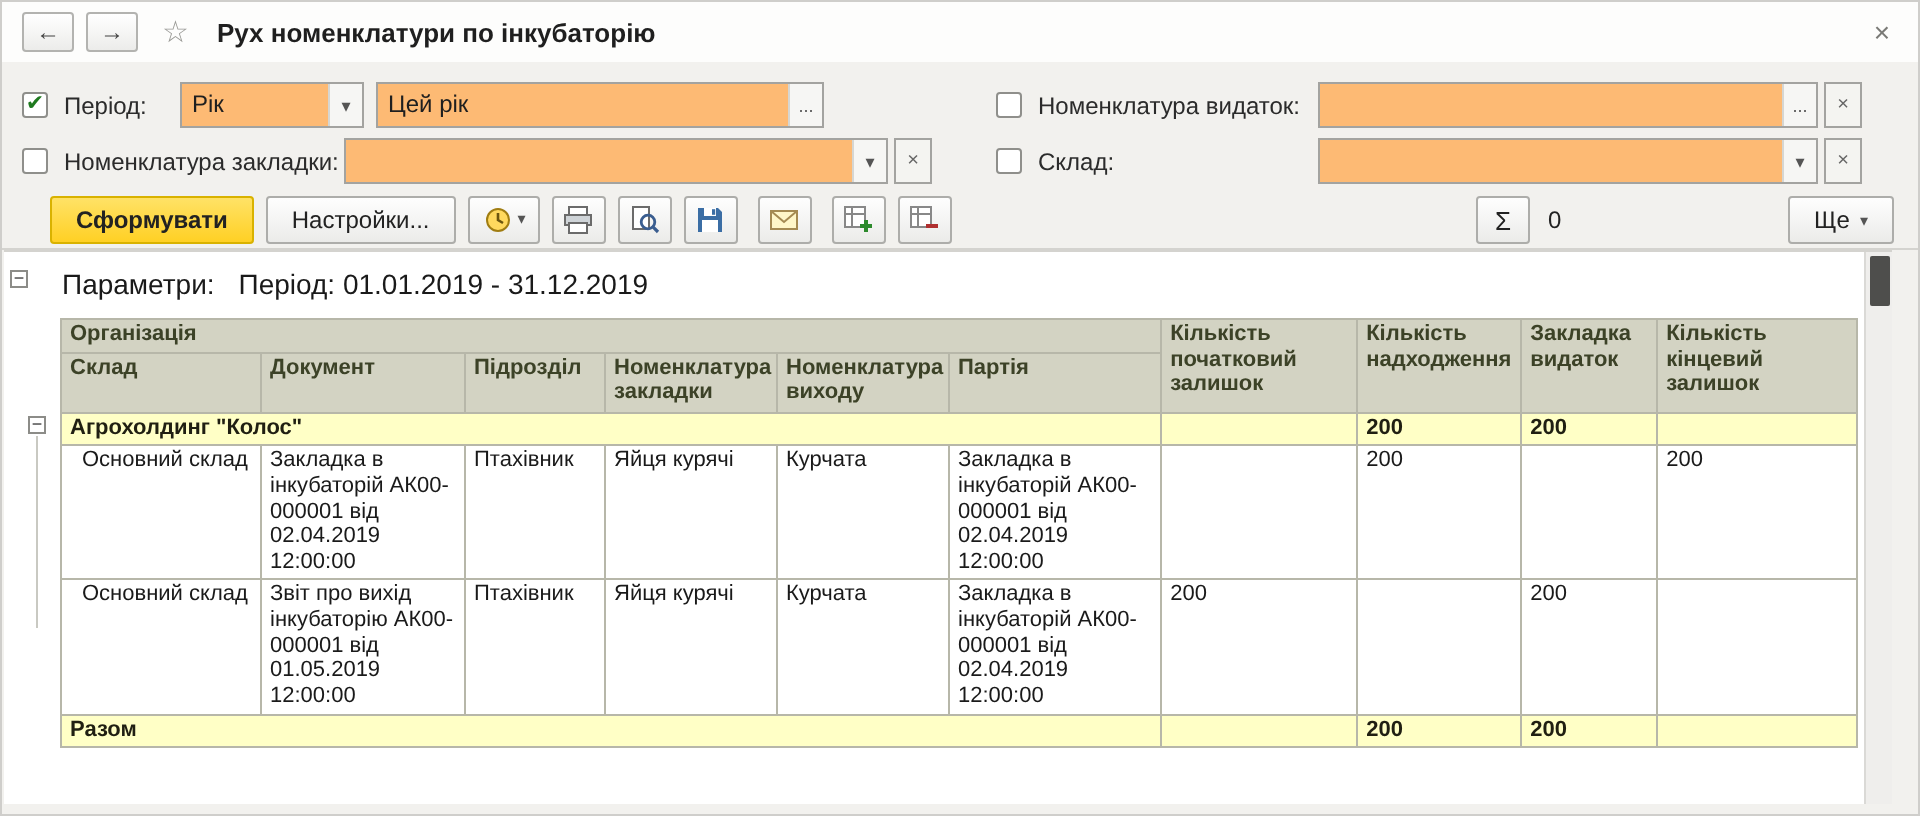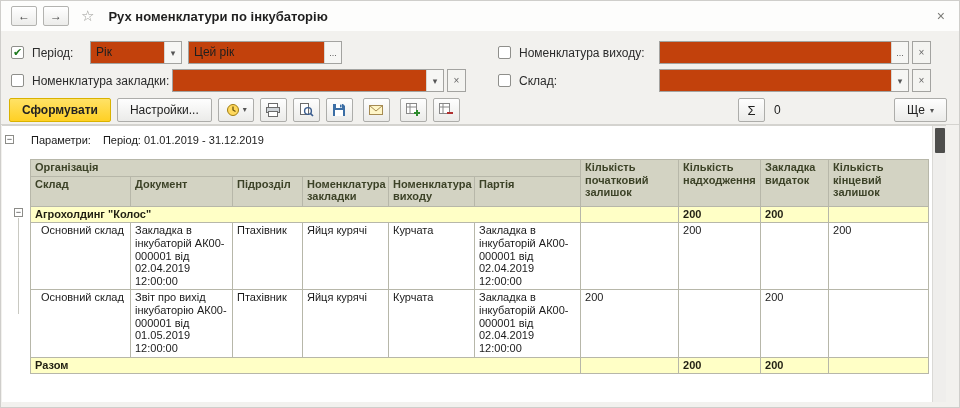--- a/index.html
+++ b/index.html
@@ -12,40 +12,40 @@
   .nav-btn { width: 26px; height: 20px; border: 1px solid #b3b3b0; border-radius: 2px; background: linear-gradient(#ffffff,#ececea); color: #444; font-size: 12px; display: flex; align-items: center; justify-content: center; cursor: default; }
   .star { color: #9a9a96; font-size: 15px; margin-left: 6px; }
   .title { font-size: 13px; font-weight: bold; color: #1f1f1f; margin-left: 8px; white-space: nowrap; }
   .close-x { margin-left: auto; color: #7a7a76; font-size: 14px; line-height: 14px; padding: 2px 4px; }
 
   
   .filters { position: absolute; top: 30px; left: 0; right: 0; height: 64px; background: #f2f1ee; }
   .frow { position: absolute; display: flex; align-items: center; height: 23px; }
   .checkbox { width: 13px; height: 13px; border: 1px solid #8f8f8b; background: #fff; border-radius: 2px; font-size: 11px; line-height: 11px; text-align: center; color: #1f7a1f; flex: 0 0 13px; }
   .flabel { font-size: 12px; color: #2b2b2b; margin-left: 8px; white-space: nowrap; }
-  .field { height: 23px; border: 1px solid #a3a3a0; background: #c2410c; display: flex; align-items: stretch; font-size: 12px; }
+  .field { height: 23px; border: 1px solid #a3a3a0; background: #fdba74; display: flex; align-items: stretch; font-size: 12px; }
   .field .val { flex: 1 1 auto; padding: 3px 5px 0 5px; color: #1f1f1f; white-space: nowrap; overflow: hidden; }
   .inner-btn { width: 17px; border-left: 1px solid #d6d6d2; background: #f6f6f4; color: #555; font-size: 9px; display: flex; align-items: center; justify-content: center; }
   .sq-btn { width: 19px; height: 23px; border: 1px solid #a3a3a0; background: #f4f4f1; color: #666; font-size: 10px; display: flex; align-items: center; justify-content: center; margin-left: 3px; }
 
   
-  .toolbar { position: absolute; top: 94px; left: 0; right: 0; height: 30px; background: #f2f1ee; border-bottom: 1px solid #d4d3cf; display: flex; align-items: center; padding: 0 8px; gap: 6px; }
+  .toolbar { position: absolute; top: 94px; left: 0; right: 0; height: 30px; background: #f2f1ee; border-bottom: 1px solid #d4d3cf; display: flex; align-items: center; padding: 0 24px; gap: 6px; }
   .tbtn { height: 24px; border: 1px solid #adadaa; border-radius: 2px; background: linear-gradient(#fefefe,#ebebe9); font-size: 12px; color: #222; padding: 0 12px; display: flex; align-items: center; gap: 5px; white-space: nowrap; }
   .tbtn.primary { background: linear-gradient(#ffe266,#ffd024); border-color: #d9b200; font-weight: bold; }
   .icon-btn { width: 27px; height: 24px; padding: 0; display: flex; align-items: center; justify-content: center; border: 1px solid #adadaa; border-radius: 2px; background: linear-gradient(#fefefe,#ebebe9); }
   .icon-btn.wide { width: 36px; gap: 2px; }
   .caret { font-size: 8px; color: #555; }
   .sum-group { position: absolute; left: 737px; top: 3px; display: flex; align-items: center; gap: 9px; }
   .sigma-btn { width: 27px; height: 24px; border: 1px solid #adadaa; border-radius: 2px; background: linear-gradient(#fefefe,#ebebe9); font-size: 13px; display: flex; align-items: center; justify-content: center; color: #222; }
   .sum-val { font-size: 12px; color: #222; }
   .more-btn { position: absolute; right: 12px; top: 3px; justify-content: center; }
 
   
   .report { position: absolute; top: 124px; left: 1px; width: 944px; height: 277px; background: #ffffff; border-top: 1px solid #d4d3cf; }
-  .params { position: absolute; left: 29px; top: 8px; font-size: 11px; color: #1a1a1a; display: flex; gap: 12px; }
+  .params { position: absolute; left: 29px; top: 8px; font-size: 14px; color: #1a1a1a; display: flex; gap: 12px; }
   .collapse-box { position: absolute; width: 9px; height: 9px; border: 1px solid #8c8c88; background: #fff; font-size: 9px; line-height: 7px; text-align: center; color: #333; }
   .cb-top { left: 3px; top: 9px; }
   .cb-group { left: 12px; top: 82px; }
   .tree-line { position: absolute; left: 16px; top: 92px; width: 1px; height: 96px; background: #c9c9c2; }
 
   table.grid { position: absolute; left: 28px; top: 33px; width: 898px; border-collapse: collapse; table-layout: fixed; font-size: 11px; color: #1a1a1a; }
   .grid th, .grid td { border: 1px solid #b7b7a9; vertical-align: top; padding: 1px 4px 2px 4px; overflow: hidden; line-height: 1.15; }
   .grid th { background: #d3d3c3; color: #3c4227; font-weight: bold; text-align: left; }
   .grid .org-row th { height: 15px; }
   .grid .col-row th { height: 30px; }
@@ -78,29 +78,29 @@
 
   <div class="filters">
 
     <div class="frow" style="left:10px; top:10px;">
       <div class="checkbox"><span>✔</span></div>
       <span class="flabel" style="width:58px;">Період:</span>
       <div class="field" style="width:92px;">
         <span class="val">Рік</span>
         <span class="inner-btn">▾</span>
       </div>
-      <div class="field" style="width:154px; margin-left:6px;">
+      <div class="field" style="width:224px; margin-left:6px;">
         <span class="val">Цей рік</span>
         <span class="inner-btn">...</span>
       </div>
     </div>
 
     <div class="frow" style="left:497px; top:10px;">
       <div class="checkbox"></div>
-      <span class="flabel" style="width:140px;">Номенклатура виходу:</span>
+      <span class="flabel" style="width:140px;">Номенклатура видаток:</span>
       <div class="field" style="width:250px;">
         <span class="val"></span>
         <span class="inner-btn">...</span>
       </div>
       <div class="sq-btn">
           <span>×</span>
         </div>
     </div>
 
     <div class="frow" style="left:10px; top:38px;">

